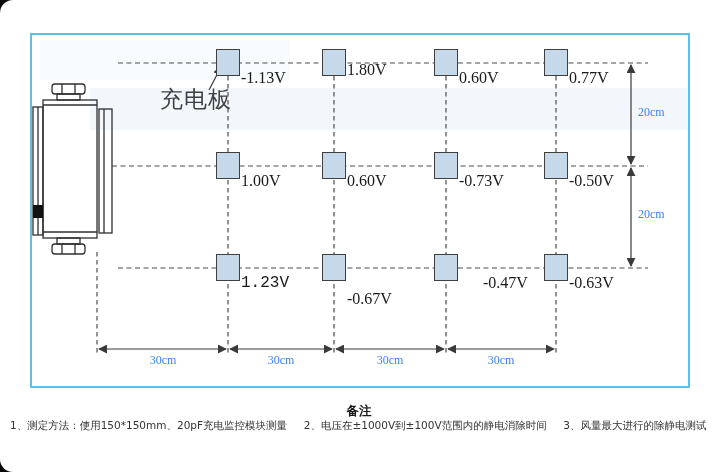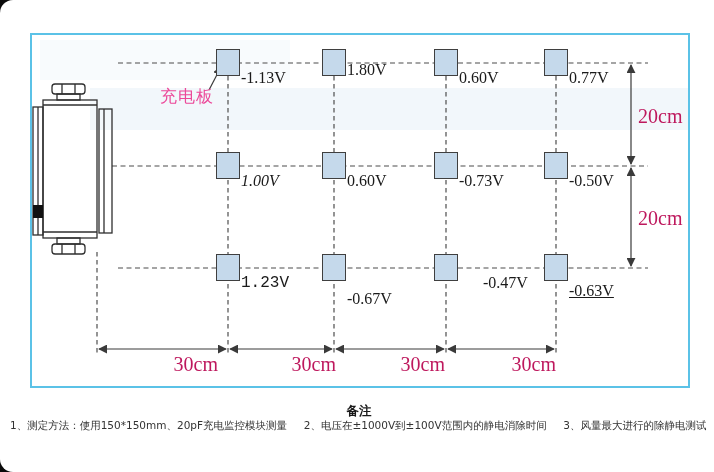--- a/index.html
+++ b/index.html
@@ -18,25 +18,25 @@
   .plate{
     position:absolute;width:24px;height:27px;box-sizing:border-box;
     background:#c5d9eb;border:1.5px solid #3f3f3f;
   }
   .vval{
     position:absolute;font-family:"Liberation Serif","DejaVu Serif",serif;
     font-size:16px;color:#1a1a1a;white-space:nowrap;line-height:1;
   }
   .dimlabel{
     position:absolute;font-family:"Liberation Serif","DejaVu Serif",serif;
-    font-size:20px;color:#be185d;white-space:nowrap;line-height:1;
+    font-size:12px;color:#3b82f6;white-space:nowrap;line-height:1;
   }
-  .dim30{width:110px;text-align:right;}
+  .dim30{width:110px;text-align:center;}
   .cjk-label{
-    position:absolute;left:160px;top:88px;font-size:17px;color:#ec4899;
+    position:absolute;left:160px;top:88px;font-size:23px;color:#404040;
     letter-spacing:1px;line-height:1;
   }
   .notes{position:absolute;left:10px;top:403px;width:698px;color:#2b2b2b;text-align:center;}
   .notes-heading{font-size:12.5px;font-weight:bold;color:#1a1a1a;line-height:1.25;}
   .notes-line{font-size:10.5px;line-height:1.3;white-space:pre;overflow:hidden;color:#333;}
 </style>
 </head>
 <body>
 
 <div class="page">
@@ -116,28 +116,28 @@
   <div class="plate" style="left:544px;top:152px;"></div>
   <div class="plate" style="left:216px;top:254px;"></div>
   <div class="plate" style="left:322px;top:254px;"></div>
   <div class="plate" style="left:434px;top:254px;"></div>
   <div class="plate" style="left:544px;top:254px;"></div>
 
   <div class="vval" style="left:241px;top:70px;">-1.13V</div>
   <div class="vval" style="left:347px;top:62px;">1.80V</div>
   <div class="vval" style="left:459px;top:70px;">0.60V</div>
   <div class="vval" style="left:569px;top:70px;">0.77V</div>
-  <div class="vval" style="left:241px;top:173px;font-style:italic;">1.00V</div>
+  <div class="vval" style="left:241px;top:173px;">1.00V</div>
   <div class="vval" style="left:347px;top:173px;">0.60V</div>
   <div class="vval" style="left:459px;top:173px;text-align:right;">-0.73V</div>
   <div class="vval" style="left:569px;top:173px;">-0.50V</div>
   <div class="vval" style="left:241px;top:275px;font-family:Liberation Mono, monospace;">1.23V</div>
   <div class="vval" style="left:347px;top:291px;">-0.67V</div>
   <div class="vval" style="left:459px;top:275px;margin-left:24px;">-0.47V</div>
-  <div class="vval" style="left:569px;top:283px;text-decoration:underline;">-0.63V</div>
+  <div class="vval" style="left:569px;top:275px;">-0.63V</div>
 
   <div class="cjk-label">充电板</div>
 
   <div class="dimlabel" style="left:638px;top:106px;">20cm</div>
   <div class="dimlabel" style="left:638px;top:208px;">20cm</div>
 
   <div class="dimlabel dim30" style="left:108px;top:354px;">30cm</div>
   <div class="dimlabel dim30" style="left:226px;top:354px;">30cm</div>
   <div class="dimlabel dim30" style="left:335px;top:354px;">30cm</div>
   <div class="dimlabel dim30" style="left:446px;top:354px;">30cm</div>

